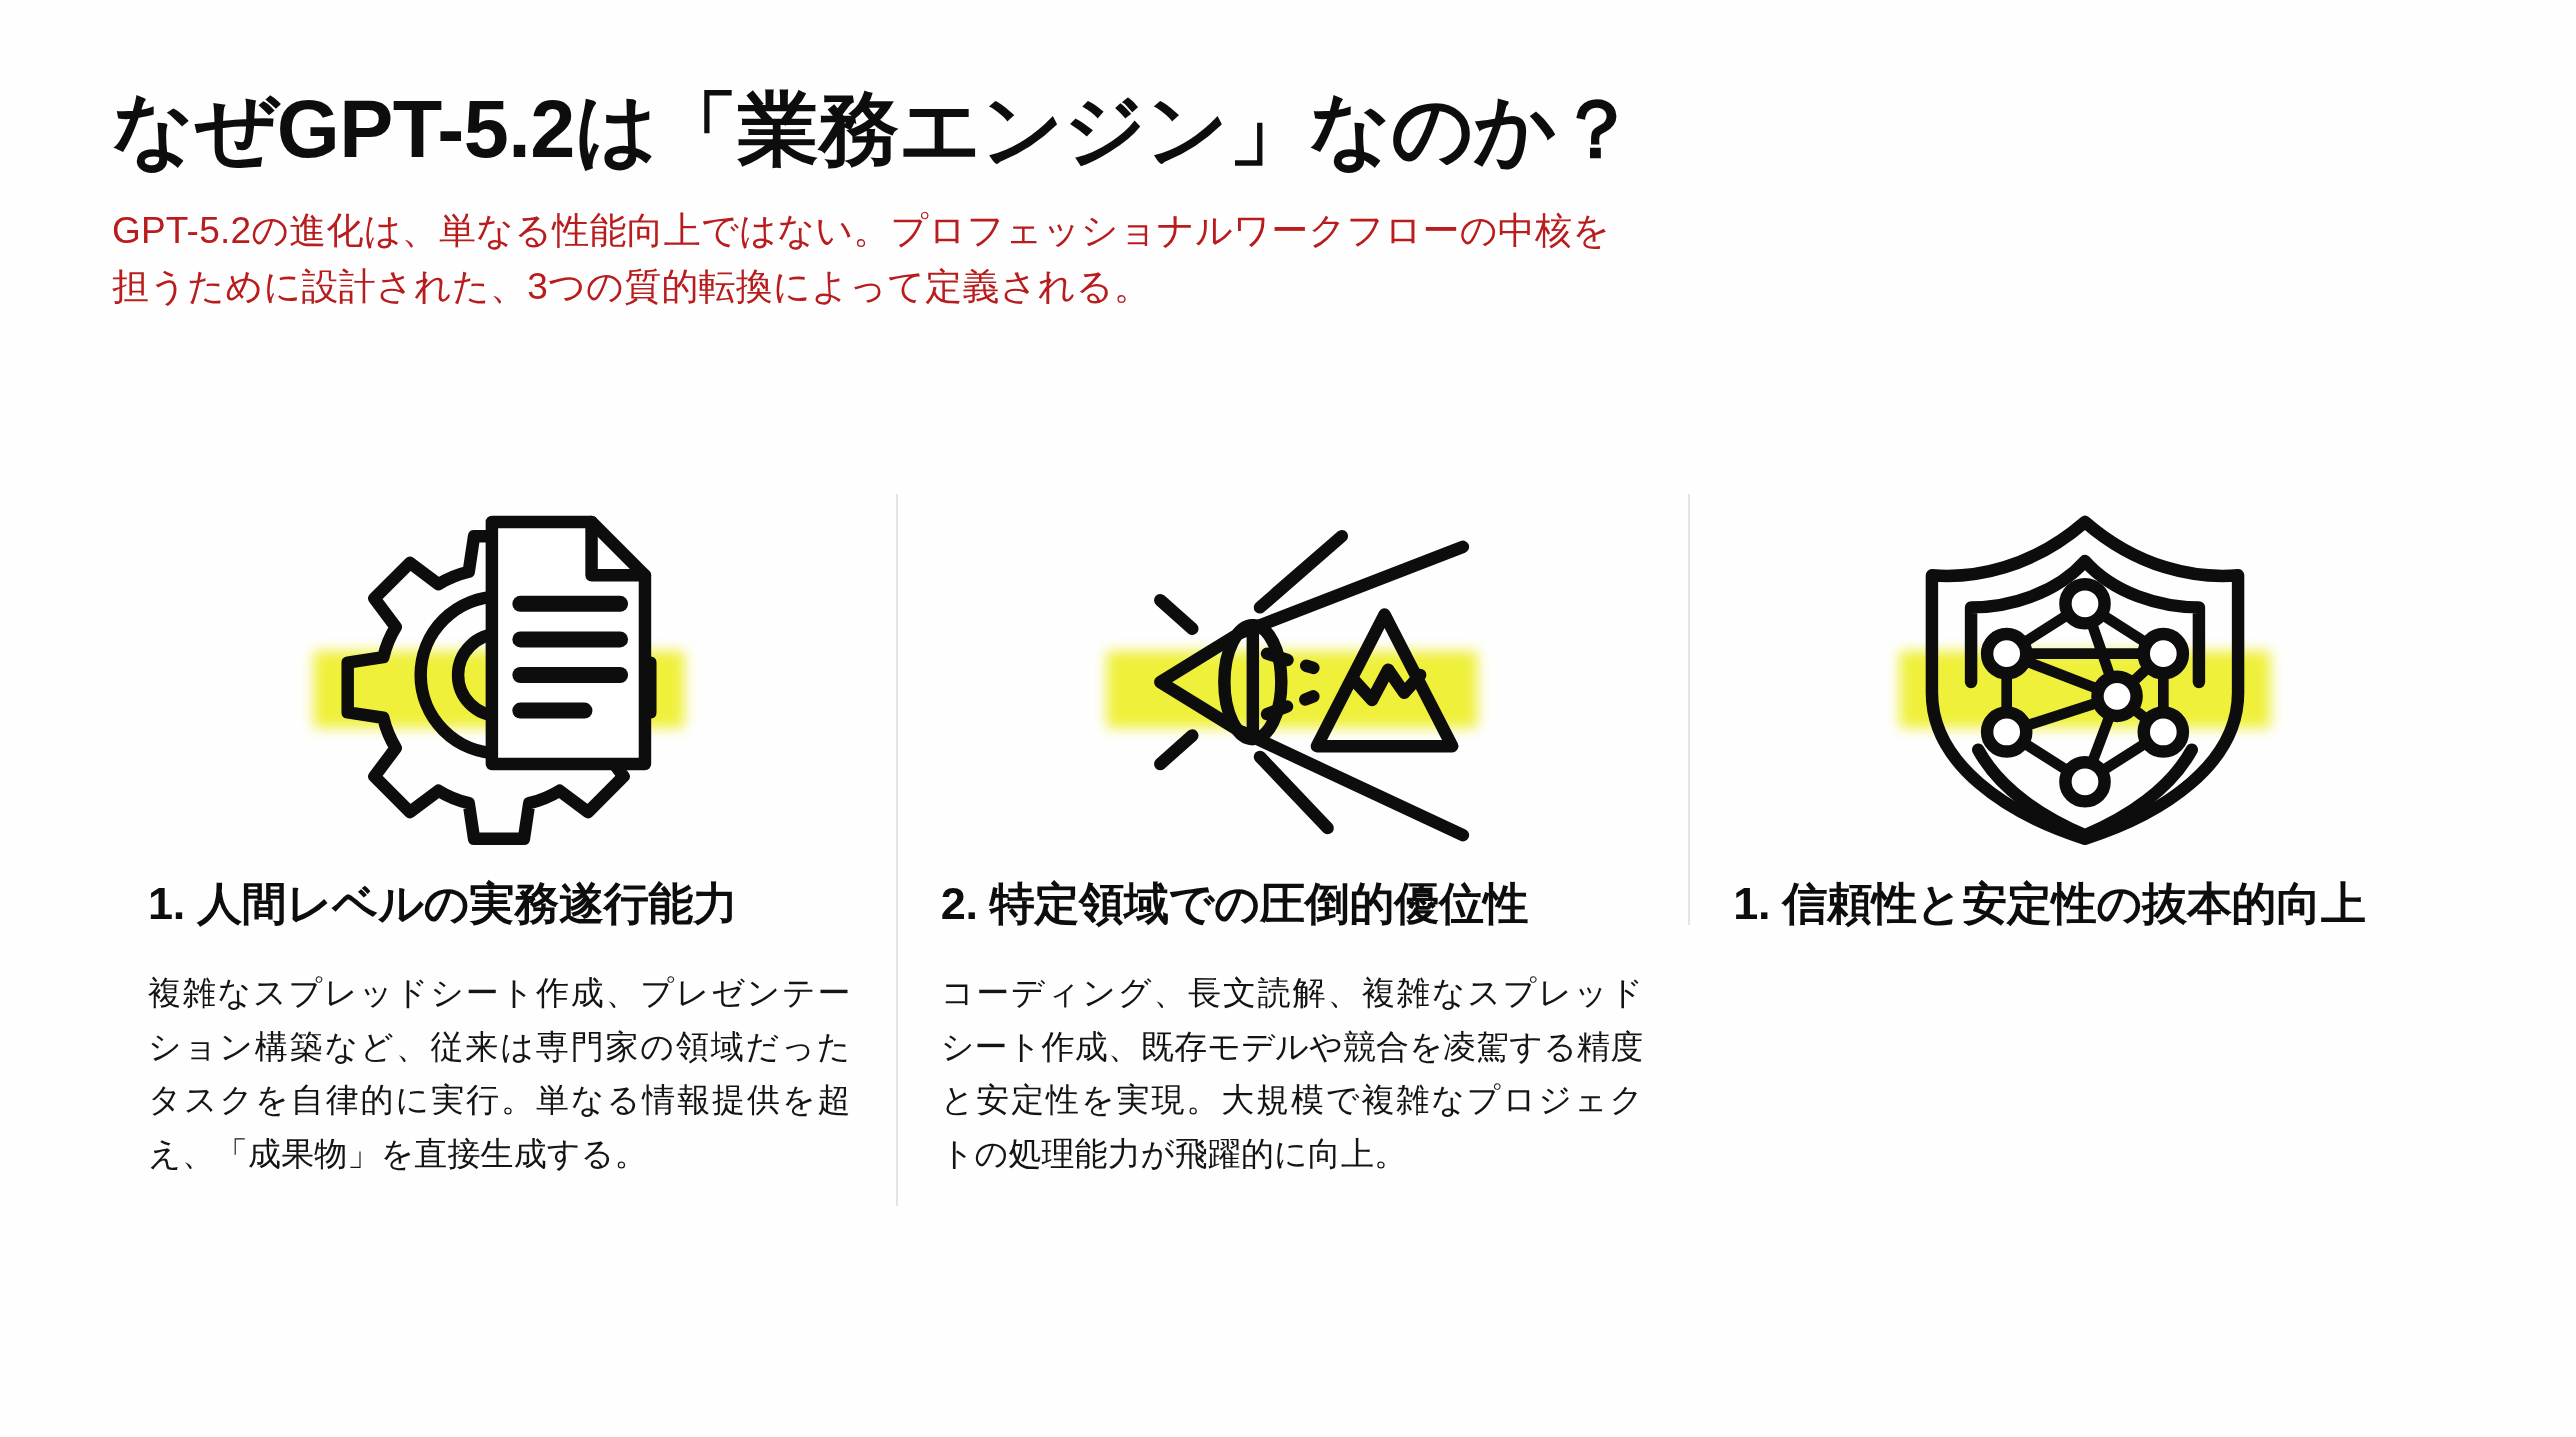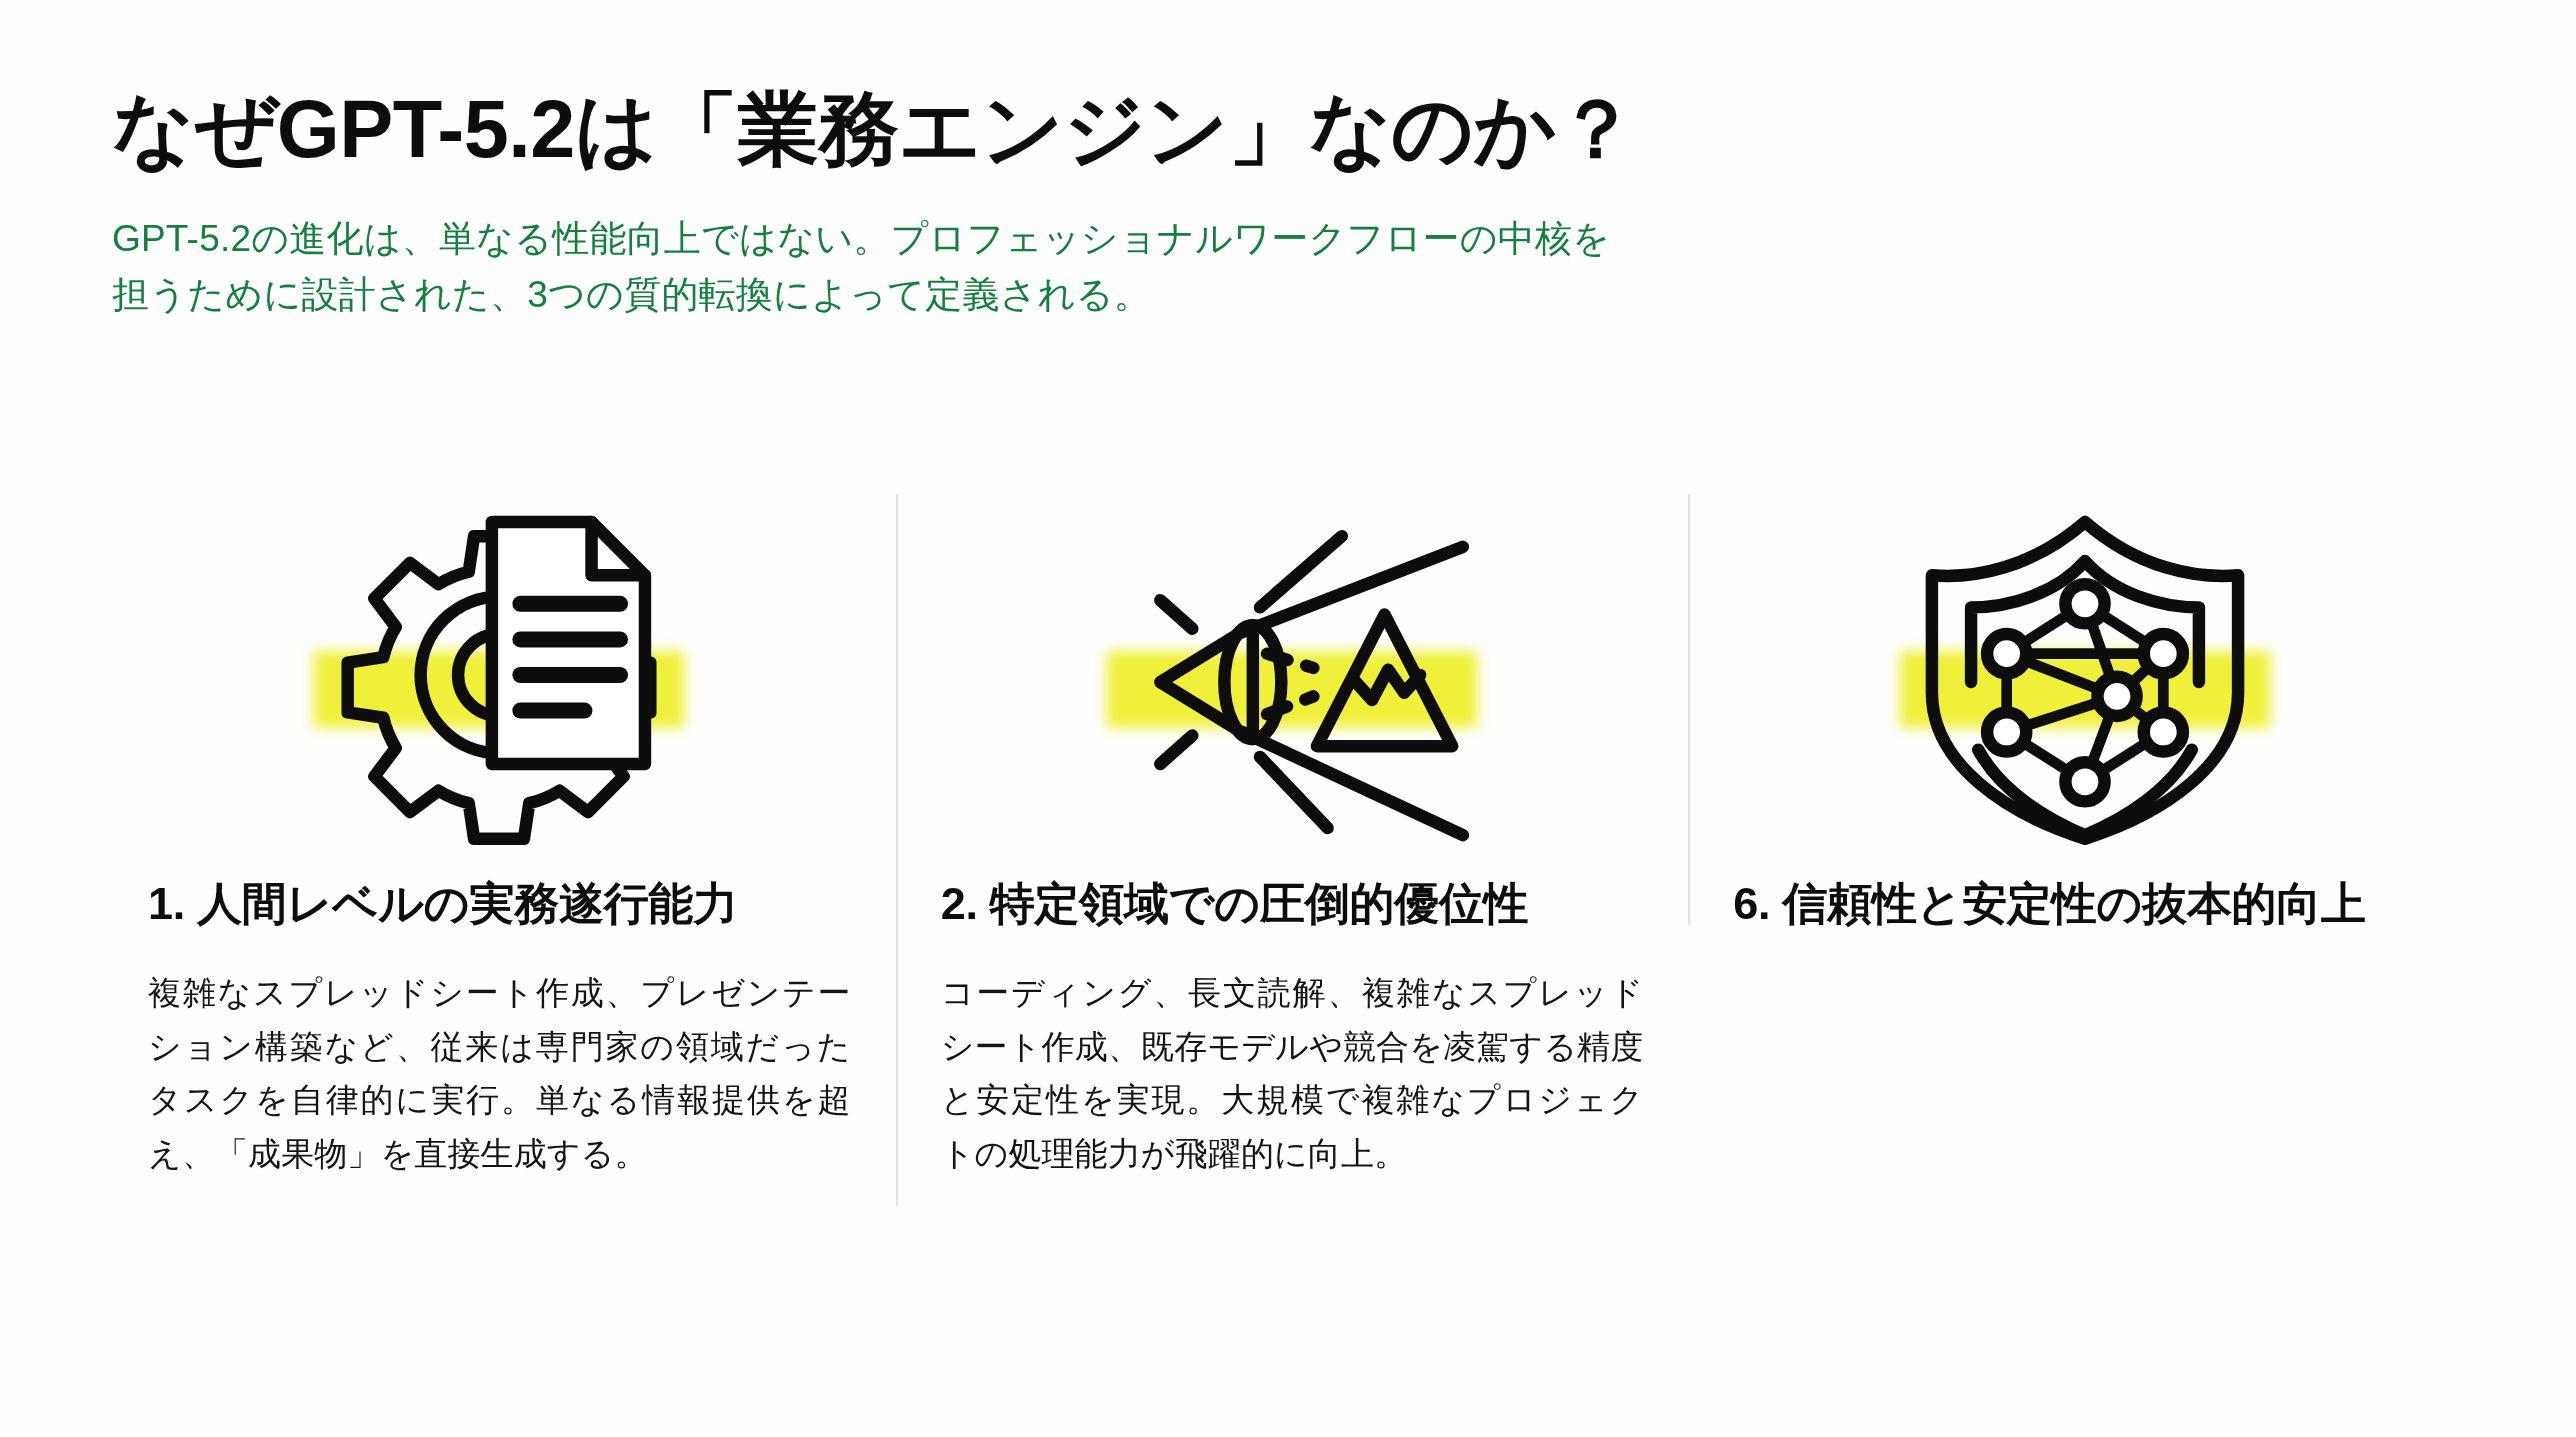--- a/index.html
+++ b/index.html
@@ -36,25 +36,25 @@
     font-size: 81px;
     line-height: 1.12;
     font-weight: 800;
     letter-spacing: -0.5px;
     color: #0d0d0d;
     margin: 0;
     white-space: nowrap;
   }
 
   .subtitle {
-    margin-top: 36px;
+    margin-top: 28px;
     font-size: 37px;
     line-height: 1.52;
     font-weight: 500;
-    color: #15803d;
+    color: #b91c1c;
     letter-spacing: 0.2px;
   }
   .subtitle .line {
     display: block;
     white-space: nowrap;
   }
 
   
   .cards {
     position: absolute;
@@ -228,18 +228,18 @@
             <circle cx="100" cy="60" r="11"></circle>
             <circle cx="56" cy="88" r="11"></circle>
             <circle cx="144" cy="88" r="11"></circle>
             <circle cx="56" cy="132" r="11"></circle>
             <circle cx="144" cy="132" r="11"></circle>
             <circle cx="100" cy="160" r="11"></circle>
             <circle cx="118" cy="112" r="11"></circle>
           </g>
         </svg>
       </div>
-      <h2 class="card-heading">6. 信頼性と安定性の抜本的向上</h2>
+      <h2 class="card-heading">1. 信頼性と安定性の抜本的向上</h2>
     </div>
 
   </div>
 </div>
 
 
 </body></html>

